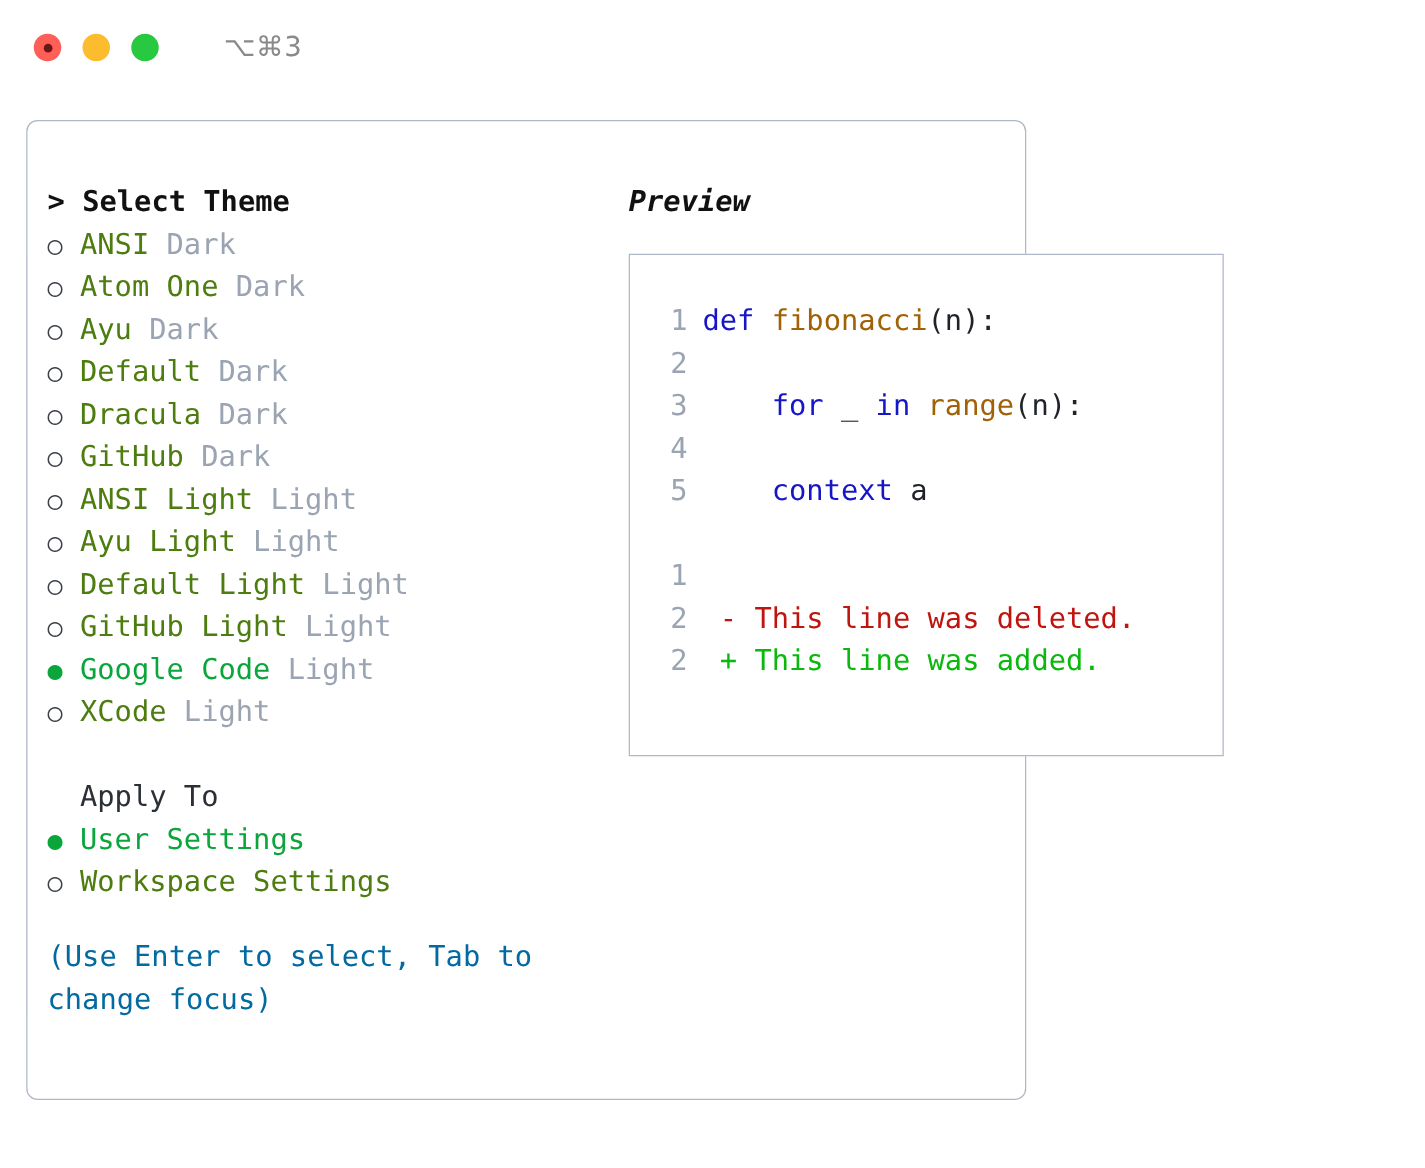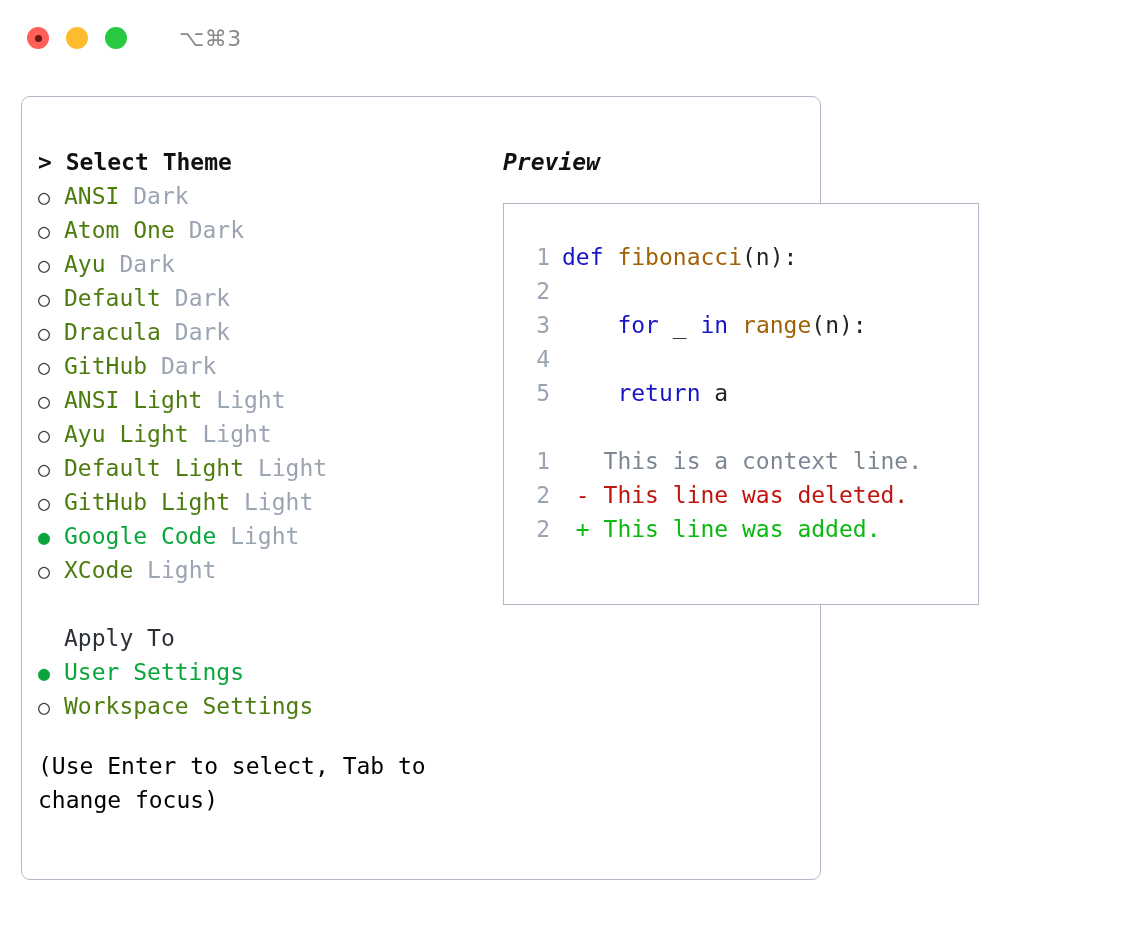--- a/index.html
+++ b/index.html
@@ -130,21 +130,21 @@
     padding-left: 26px;
     white-space: pre;
   }
 
   .spacer-line { height: 34px; }
 
   #hint-text {
     margin-top: 26px;
     font-size: 23px;
     line-height: 34px;
-    color: #000000;
+    color: #0369a1;
     width: 410px;
     white-space: pre-wrap;
   }
 
   
   #right-pane {
     position: absolute;
     left: 481px;
     top: 48px;
     width: 500px;
@@ -244,25 +244,25 @@
       </div>
 
       <div id="right-pane">
         <div id="preview-title">Preview</div>
         <div id="preview-box">
           <div id="code-block">
               <div class="code-line"><span class="ln">1</span><span class="code-text"><span class="tok-kw">def </span><span class="tok-fn">fibonacci</span><span class="tok-pl">(n):</span></span></div>
               <div class="code-line"><span class="ln">2</span></div>
               <div class="code-line"><span class="ln">3</span><span class="code-text"><span class="tok-pl">    </span><span class="tok-kw">for</span><span class="tok-pl"> _ </span><span class="tok-kw">in</span><span class="tok-pl"> </span><span class="tok-fn">range</span><span class="tok-pl">(n):</span></span></div>
               <div class="code-line"><span class="ln">4</span></div>
-              <div class="code-line"><span class="ln">5</span><span class="code-text"><span class="tok-pl">    </span><span class="tok-kw">return</span><span class="tok-pl"> a</span></span></div>
+              <div class="code-line"><span class="ln">5</span><span class="code-text"><span class="tok-pl">    </span><span class="tok-kw">context</span><span class="tok-pl"> a</span></span></div>
             </div>
           <div class="gap-line"></div>
           <div id="diff-block">
-              <div class="code-line"><span class="ln">1</span><span class="diff-ctx">  </span><span class="diff-ctx"> This is a context line.</span></div>
+              <div class="code-line"><span class="ln">1</span><span class="diff-ctx">  </span></div>
               <div class="code-line"><span class="ln">2</span><span class="diff-del"> -</span><span class="diff-del"> This line was deleted.</span></div>
               <div class="code-line"><span class="ln">2</span><span class="diff-add"> +</span><span class="diff-add"> This line was added.</span></div>
             </div>
         </div>
       </div>
 
     </div>
   </div>
 </div>
 

